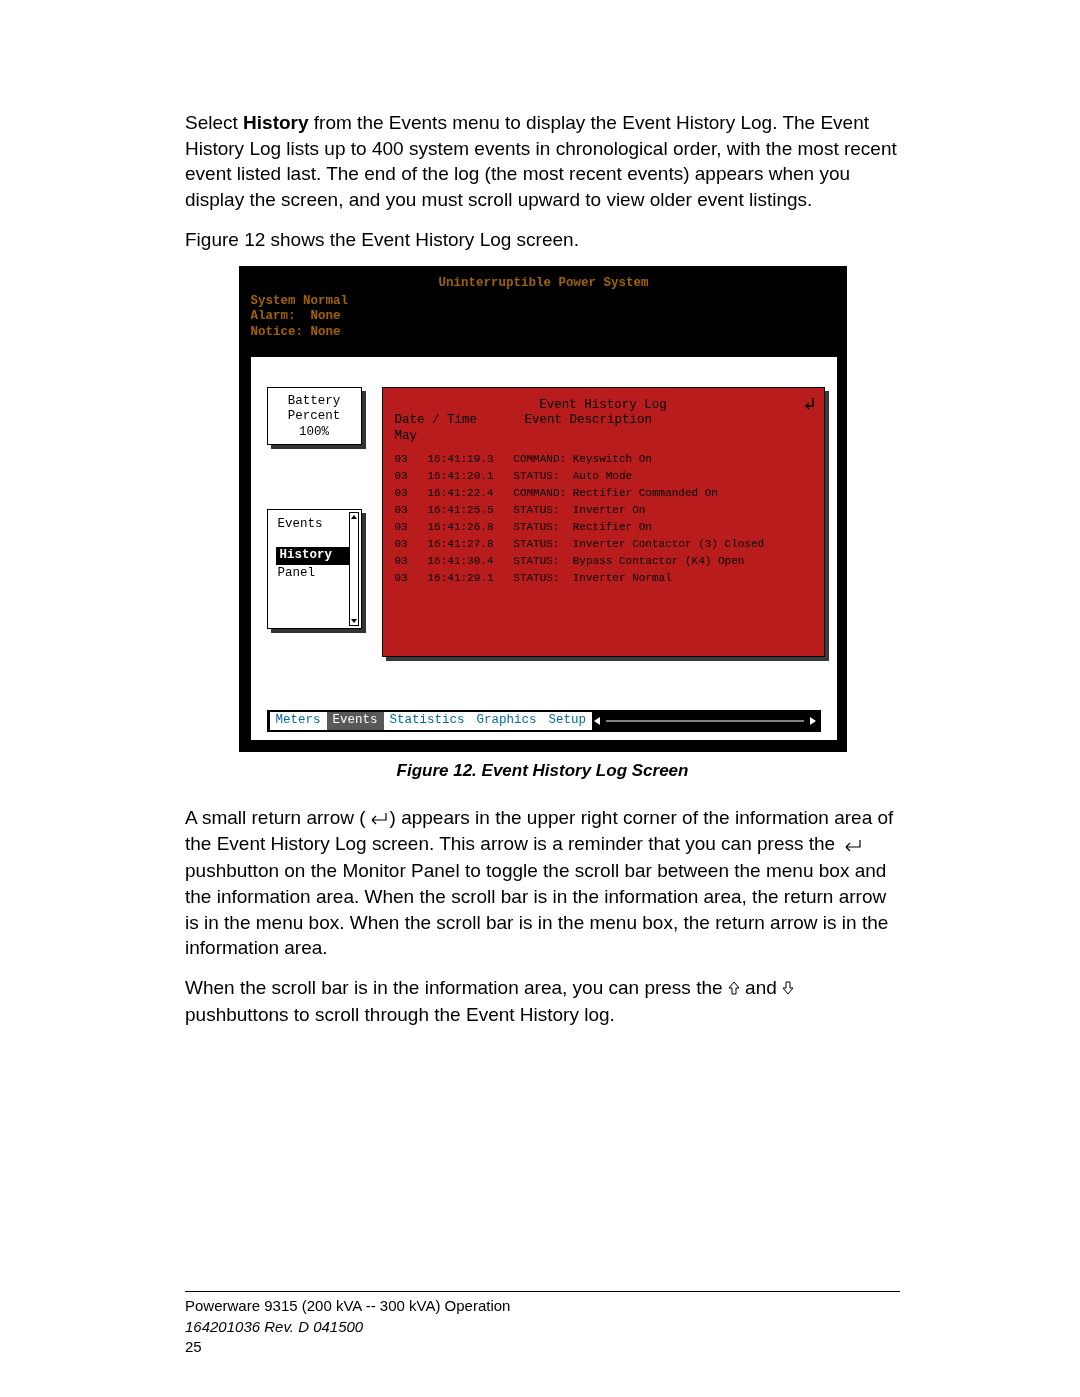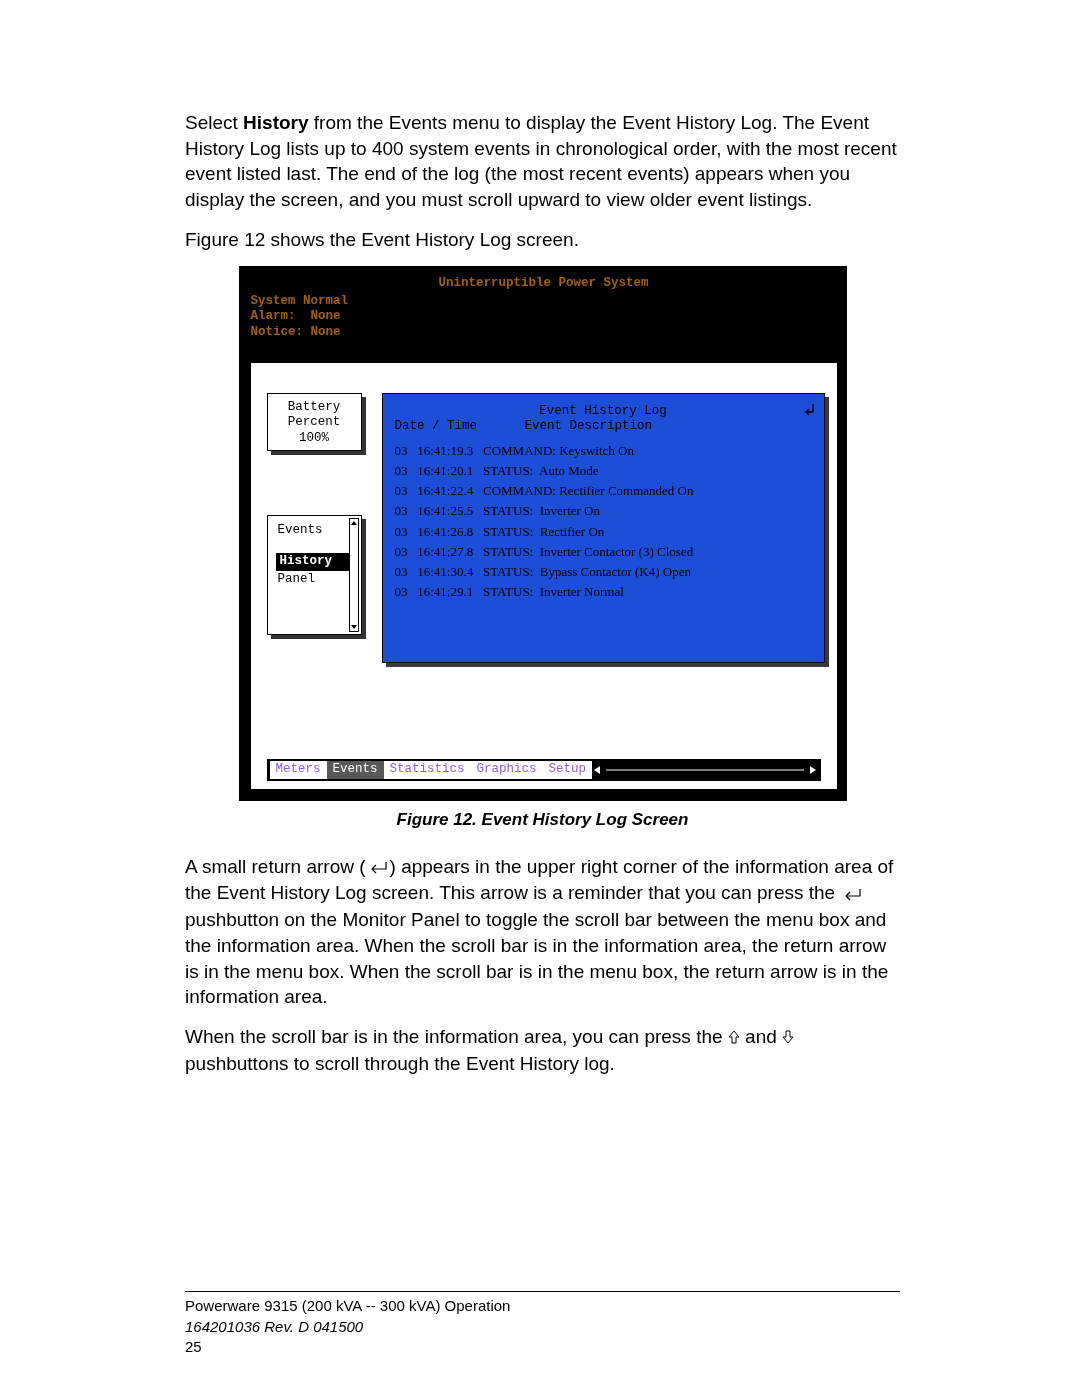--- a/index.html
+++ b/index.html
@@ -34,24 +34,24 @@
   }
   .ups-header { color:#a16207; }
   .ups-title { text-align:center; font-weight:bold; margin-bottom:2px; }
   .ups-topline { display:flex; justify-content:space-between; font-weight:bold;flex-direction:column; }
   .ups-topline .left { white-space:pre; }
   .ups-topline .right { white-space:pre; }
 
   .ups-white {
     background:#fff;
     color:#000;
-    margin-top:22px;
+    margin-top:16px;
     padding: 30px 12px 8px 16px;
     box-sizing:border-box;
-    height: 426px;
+    height: 383px;
     position:relative;
   }
   .row1 { display:flex; align-items:flex-start; }
 
   .panelwrap { position:relative; margin-bottom:14px; }
   .panelshadow {
     position:absolute; top:4px; left:4px; width:100%; height:100%;
     background:#323232; z-index:0;
   }
   .panel {
@@ -75,43 +75,43 @@
   .menu-panel .scroll .tri-down { bottom:2px; border-top:4px solid #000; }
   .menu-item { display:block; padding:1px 2px; text-align:left; margin-left:4px; }
   .menu-item.active { background:#000; color:#fff; font-weight:bold; padding-left:4px; padding-right:4px; }
 
   .log-panel-wrap { position:relative; margin-left:20px; flex:1; }
   .log-panel-shadow {
     position:absolute; top:4px; left:4px; width:100%; height:100%;
     background:#3a3a3a; z-index:0;
   }
   .log-panel {
-    position:relative; z-index:1; background:#1d4ed8;
+    position:relative; z-index:1; background:#b91c1c;
     border:1px solid #000; height:270px;
     padding:10px 12px 6px 12px; box-sizing:border-box;
   }
   .log-panel .hdr1 { text-align:center; }
   .logcols { display:flex; }
   .logcols .c1 { width:130px; }
-  pre.logtable { margin:6px 0 0 0; font-family:Liberation Serif, serif; font-size:13px; line-height:1.55; }
+  pre.logtable { margin:6px 0 0 0; font-family:Liberation Mono, monospace; font-size:11px; line-height:1.55; }
   .enter-icon {
     position:absolute; top:8px; right:8px; width:14px; height:16px;
   }
   .enter-icon svg { display:block; }
 
   .tabs {
     position:absolute; left:16px; right:16px; bottom:8px;
     display:flex; align-items:center;
     font-family:"Courier New",monospace; font-size:12.5px;
     color:#fff;
     background:#000;
     padding:2px 3px;
   }
   .tabs .tab { padding:1px 6px; }
-  .tabs .tab.on { background:#fff; color:#8b5cf6; }
+  .tabs .tab.on { background:#fff; color:#0369a1; }
   .tabs .scrollbar {
     flex:1; height:10px;
     background:#000;
     position:relative;
   }
   .tabs .scrollbar .arrow {
     position:absolute; top:50%; transform:translateY(-50%);
     width:0; height:0;
     border-top:4px solid transparent; border-bottom:4px solid transparent;
   }
@@ -189,20 +189,21 @@
             <span class="enter-icon">
               <svg viewBox="0 0 14 16">
                   <path d="M11 2 v8 H4 l3 -3 M4 10 l3 3 M4 10 H11" fill="none" stroke="#000" stroke-width="1.4"></path>
                 </svg>
             </span>
             <div class="hdr1">Event History Log</div>
             <div class="logcols">
               <div class="c1">Date / Time</div>
               <div>Event Description</div>
             </div>
+            <div>May</div>
             <pre class="logtable" id="logtable">03   16:41:19.3   COMMAND: Keyswitch On
 03   16:41:20.1   STATUS:  Auto Mode
 03   16:41:22.4   COMMAND: Rectifier Commanded On
 03   16:41:25.5   STATUS:  Inverter On
 03   16:41:26.8   STATUS:  Rectifier On
 03   16:41:27.8   STATUS:  Inverter Contactor (3) Closed
 03   16:41:30.4   STATUS:  Bypass Contactor (K4) Open
 03   16:41:29.1   STATUS:  Inverter Normal
 </pre>
           </div>

